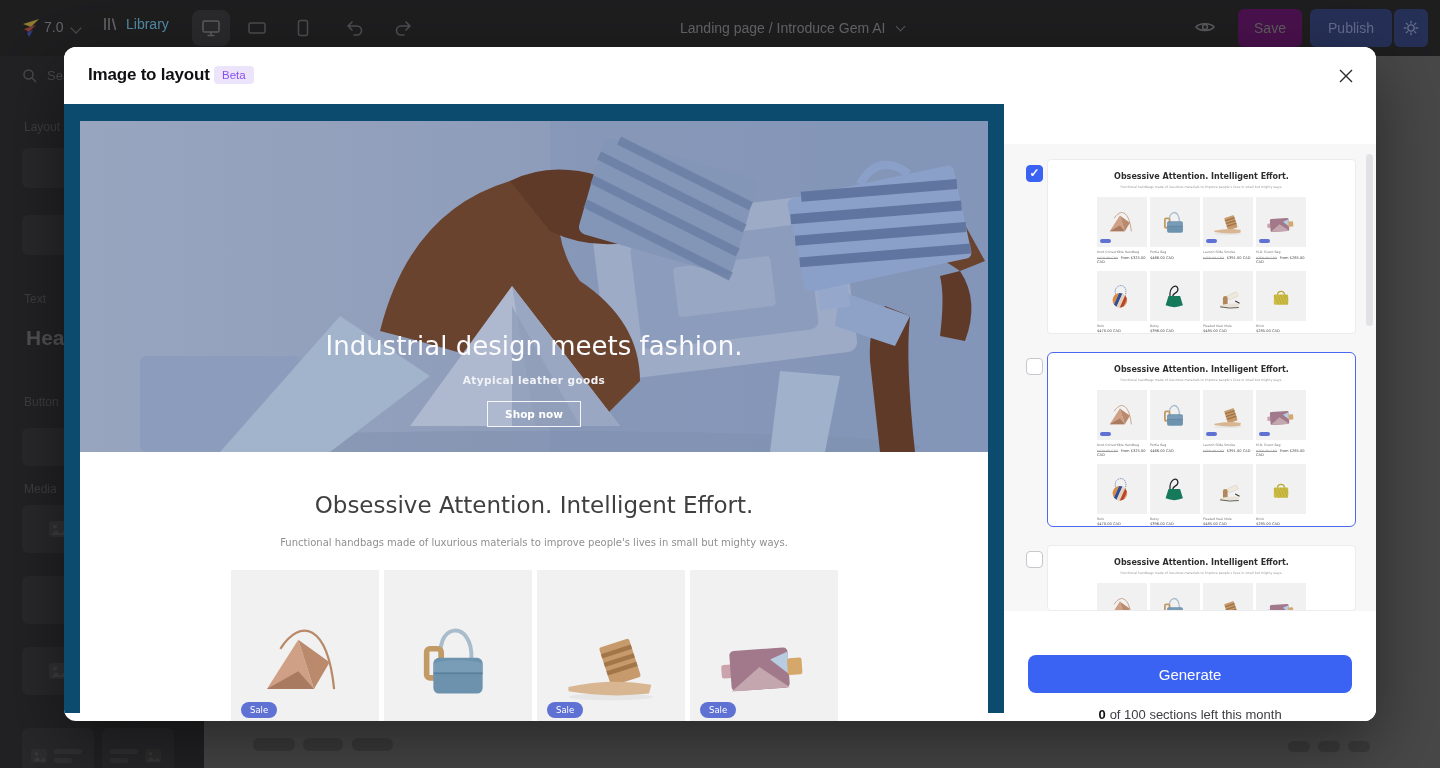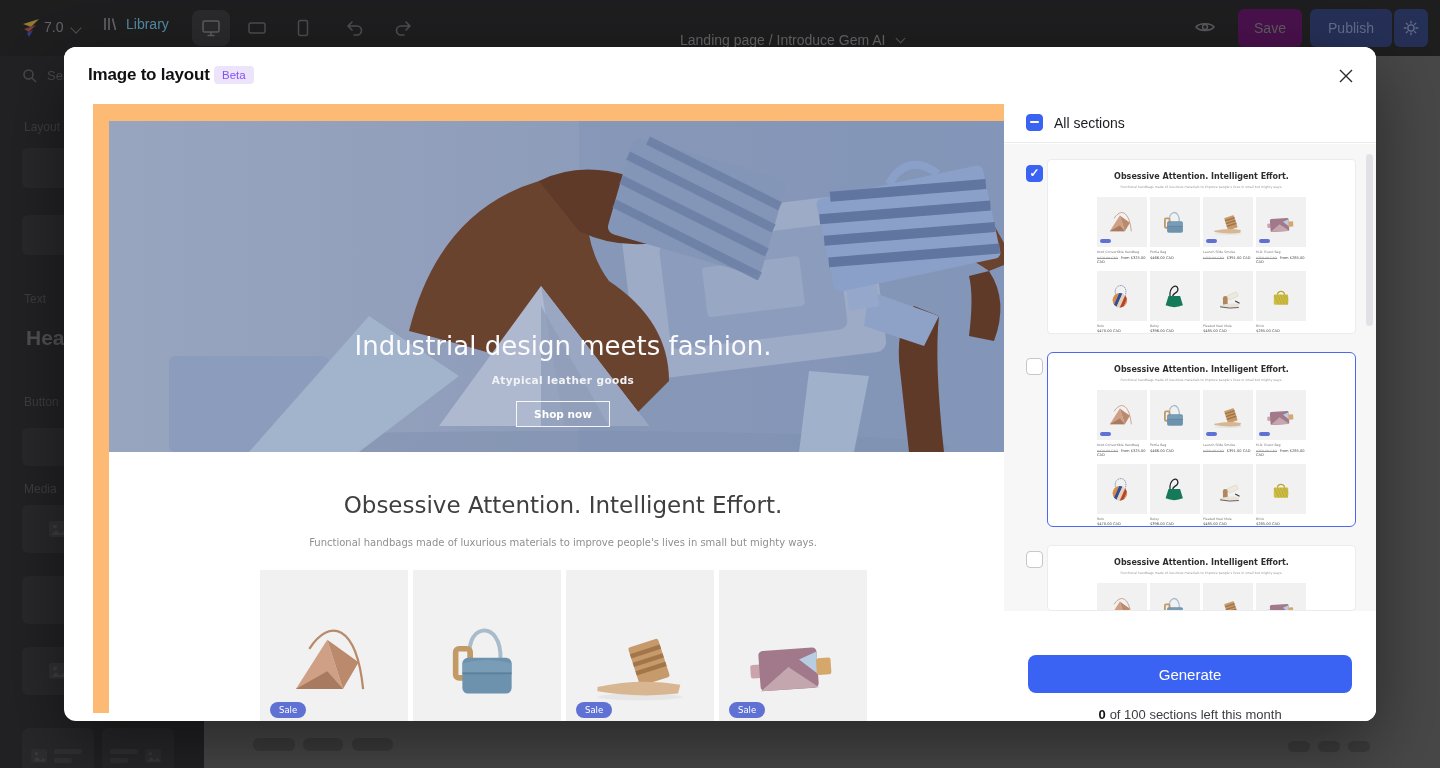--- a/index.html
+++ b/index.html
@@ -10,21 +10,21 @@
   .topbar { position:absolute; left:0; top:0; width:1440px; height:56px; background:#2e2e30; }
   .logo-svg { position:absolute; left:20px; top:17px; }
   .version { position:absolute; left:44px; top:19px; font-size:14px; color:#98989e; }
   .ver-chev { position:absolute; left:72px; top:24px; width:8px; height:8px; border-right:1.5px solid #7a7a80; border-bottom:1.5px solid #7a7a80; transform:rotate(45deg); }
   .lib { position:absolute; left:102px; top:16px; display:flex; align-items:center; gap:8px; color:#7dd3fc; font-size:14px; }
   .devices { position:absolute; left:192px; top:10px; display:flex; gap:8px; }
   .dev-btn { width:38px; height:36px; border-radius:8px; display:flex; align-items:center; justify-content:center; color:#76767c; }
   .dev-btn.active { background:#404044; color:#8d8d93; }
   .histbtns { position:absolute; left:338px; top:10px; display:flex; gap:14px; }
   .hist-btn { width:34px; height:36px; display:flex; align-items:center; justify-content:center; color:#78787e; }
-  .breadcrumb { position:absolute; left:680px; top:20px; font-size:14px; color:#9a9a9e; display:flex; align-items:center; gap:12px;margin-top:12px; }
+  .breadcrumb { position:absolute; left:680px; top:20px; font-size:14px; color:#9a9a9e; display:flex; align-items:center; gap:12px; }
   .bc-chev { width:7px; height:7px; border-right:1.5px solid #85858b; border-bottom:1.5px solid #85858b; transform:rotate(45deg); margin-top:-3px; }
   .eye-btn { position:absolute; left:1194px; top:17px; color:#8a8a8e; }
   .save-btn { position:absolute; left:1238px; top:9px; width:64px; height:38px; background:#701a75; border:none; border-radius:6px; color:#8e8e92; font-size:14px; }
   .publish-btn { position:absolute; left:1310px; top:9px; width:82px; height:38px; background:#3a4a85; border:none; border-radius:6px; color:#97a4d6; font-size:14px; }
   .gear-btn { position:absolute; left:1394px; top:9px; width:34px; height:38px; background:#3a4a85; border:none; border-radius:6px; color:#97a4d6; display:flex; align-items:center; justify-content:center; }
 
   .sidebar { position:absolute; left:0; top:56px; width:204px; bottom:0; background:#343437; }
   .sb-search { position:absolute; left:22px; top:12px; display:flex; align-items:center; gap:10px; color:#6f6f75; font-size:13px; }
   .sb-label { position:absolute; left:24px; font-size:12px; color:#5e5e64; }
   .sb-tile { position:absolute; background:#3e3e42; border-radius:6px; }
@@ -42,21 +42,21 @@
   .overlay { position:fixed; inset:0; background:rgba(0,0,0,.35); z-index:5; }
 
   
   .modal { position:fixed; left:64px; top:47px; width:1312px; height:674px; background:#fff; border-radius:12px; z-index:10; box-shadow:0 24px 70px rgba(0,0,0,.45); overflow:hidden; }
   .m-header { position:absolute; left:0; top:0; width:100%; height:57px; background:#fff; }
   .m-title { position:absolute; left:24px; top:18px; font-size:17px; font-weight:700; color:#111114; letter-spacing:-.2px; }
   .beta { position:absolute; left:150px; top:19px; background:#ece4fb; color:#8a4ff5; font-size:11.5px; font-weight:500; padding:3px 8px; border-radius:4px; }
   .m-close { position:absolute; right:20px; top:20px; width:18px; height:18px; color:#2b2b2e; background:none; border:none; cursor:pointer; }
 
   
-  .preview-area { position:absolute; left:0; top:57px; width:940px; bottom:8px; background:#fdba74;margin-left:29px; }
+  .preview-area { position:absolute; left:0; top:57px; width:940px; bottom:8px; background:#0c4a6e; }
   .page { position:absolute; left:16px; top:17px; width:908px; height:600px; background:#fff; overflow:hidden; font-family:"DejaVu Sans",sans-serif; }
   .hero { position:relative; width:908px; height:331px; overflow:hidden; }
   .hero svg { position:absolute; inset:0; }
   .hero-text { position:absolute; left:0; top:210px; width:100%; text-align:center; color:#fff; }
   .hero-h1 { font-size:26px; font-weight:400; color:#fbfbfd; }
   .hero-sub { margin-top:13px; font-size:10.5px; font-weight:700; letter-spacing:.4px; color:#f2f3f7; }
   .hero-cta { display:inline-block; margin-top:15px; padding:6px 17px; border:1px solid rgba(255,255,255,.9); font-size:10.5px; font-weight:600; color:#fff; }
   .sect-h { margin-top:40px; text-align:center; font-size:23px; font-weight:400; color:#404040; }
   .sect-sub { margin-top:19px; text-align:center; font-size:10px; color:#8f8f8f; }
   .pv-grid { position:absolute; left:151px; top:449px; width:606px; display:grid; grid-template-columns:repeat(4,148px); gap:5px; }
@@ -400,24 +400,20 @@
             <svg class="pv-art" viewBox="0 0 100 100">
               <use href="#art-boxbag"></use>
             </svg>
             <span class="pv-sale">Sale</span>
           </div>
         </div>
     </div>
   </div>
 
   <div class="panel">
-    <div class="allsec">
-      <div class="cbx indeterminate"></div>
-      <span class="allsec-label">All sections</span>
-    </div>
     <div class="thumb-list">
 
         <div class="thumb-row">
           <div class="cbx checked"></div>
           <div class="thumb-card">
             <div class="mini-head">Obsessive Attention. Intelligent Effort.</div>
             <div class="mini-sub">Functional handbags made of luxurious materials to improve people's lives in small but mighty ways.</div>
             <div class="mini-grid">
 
                 <div class="mini-item">

